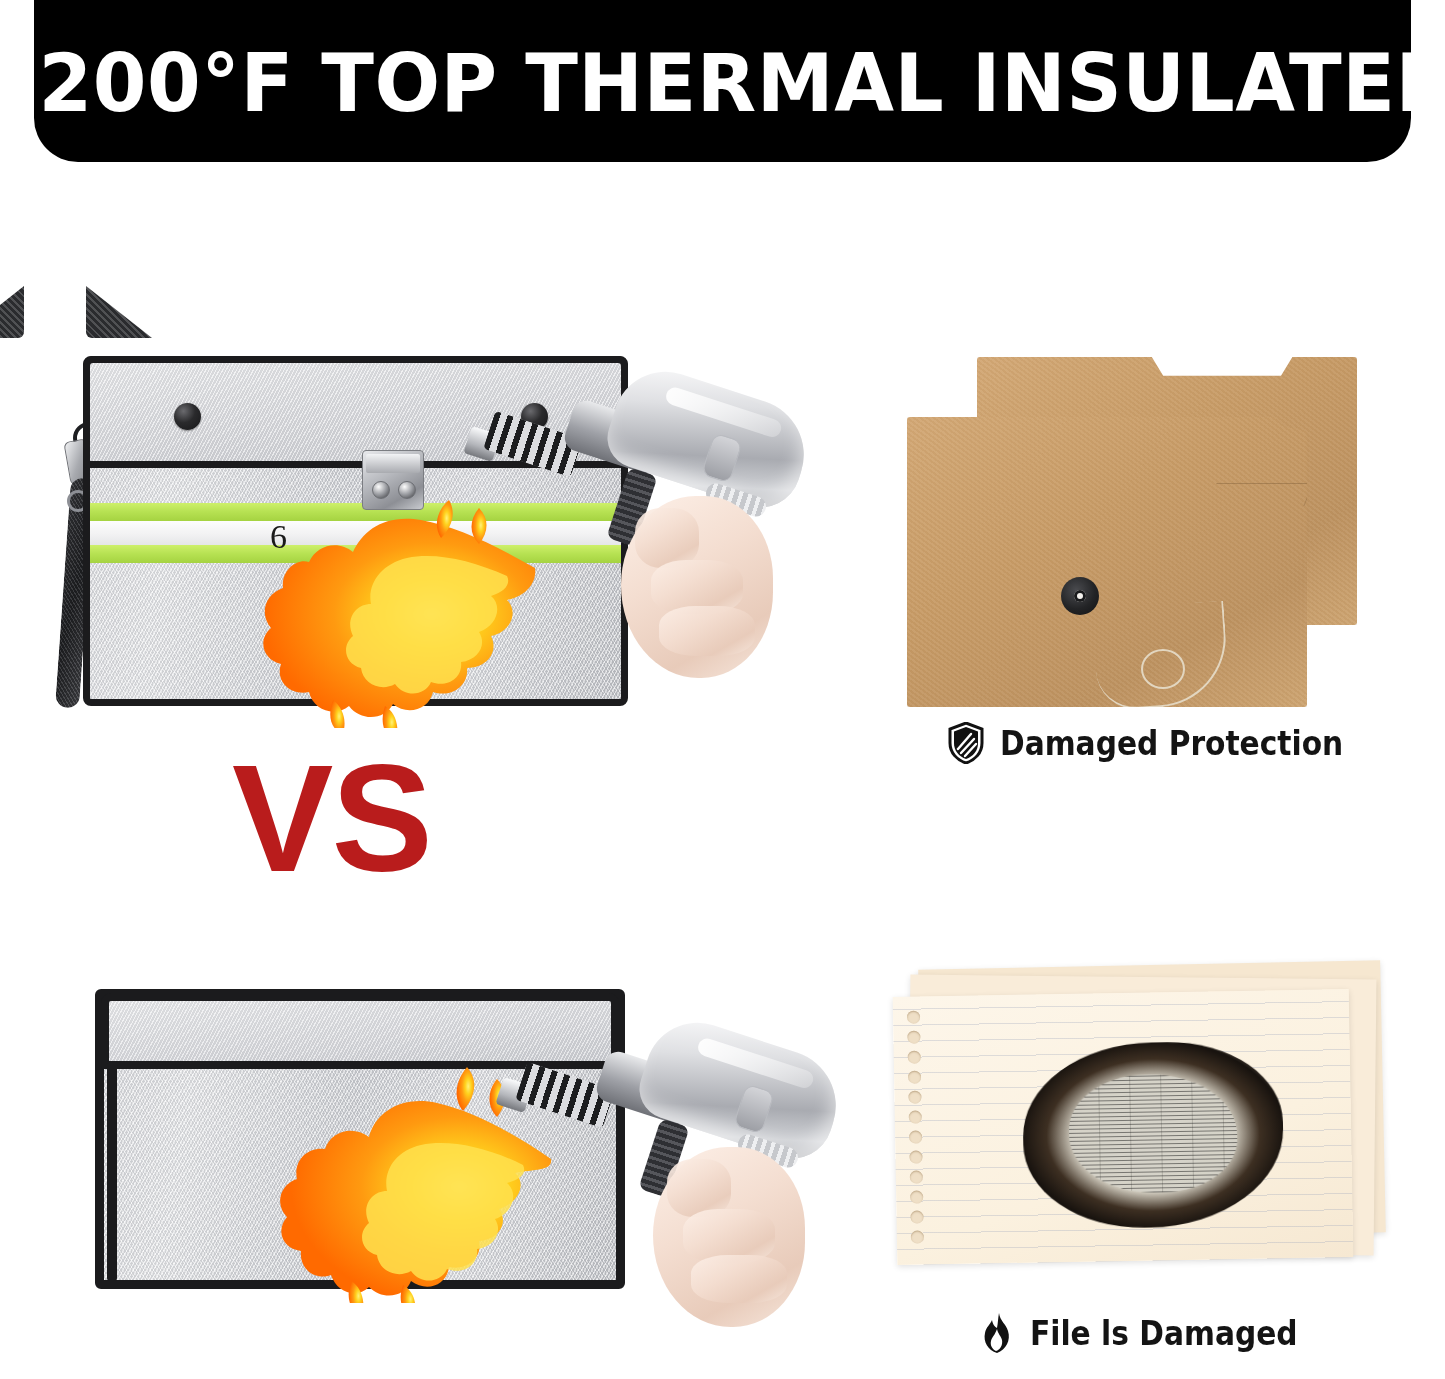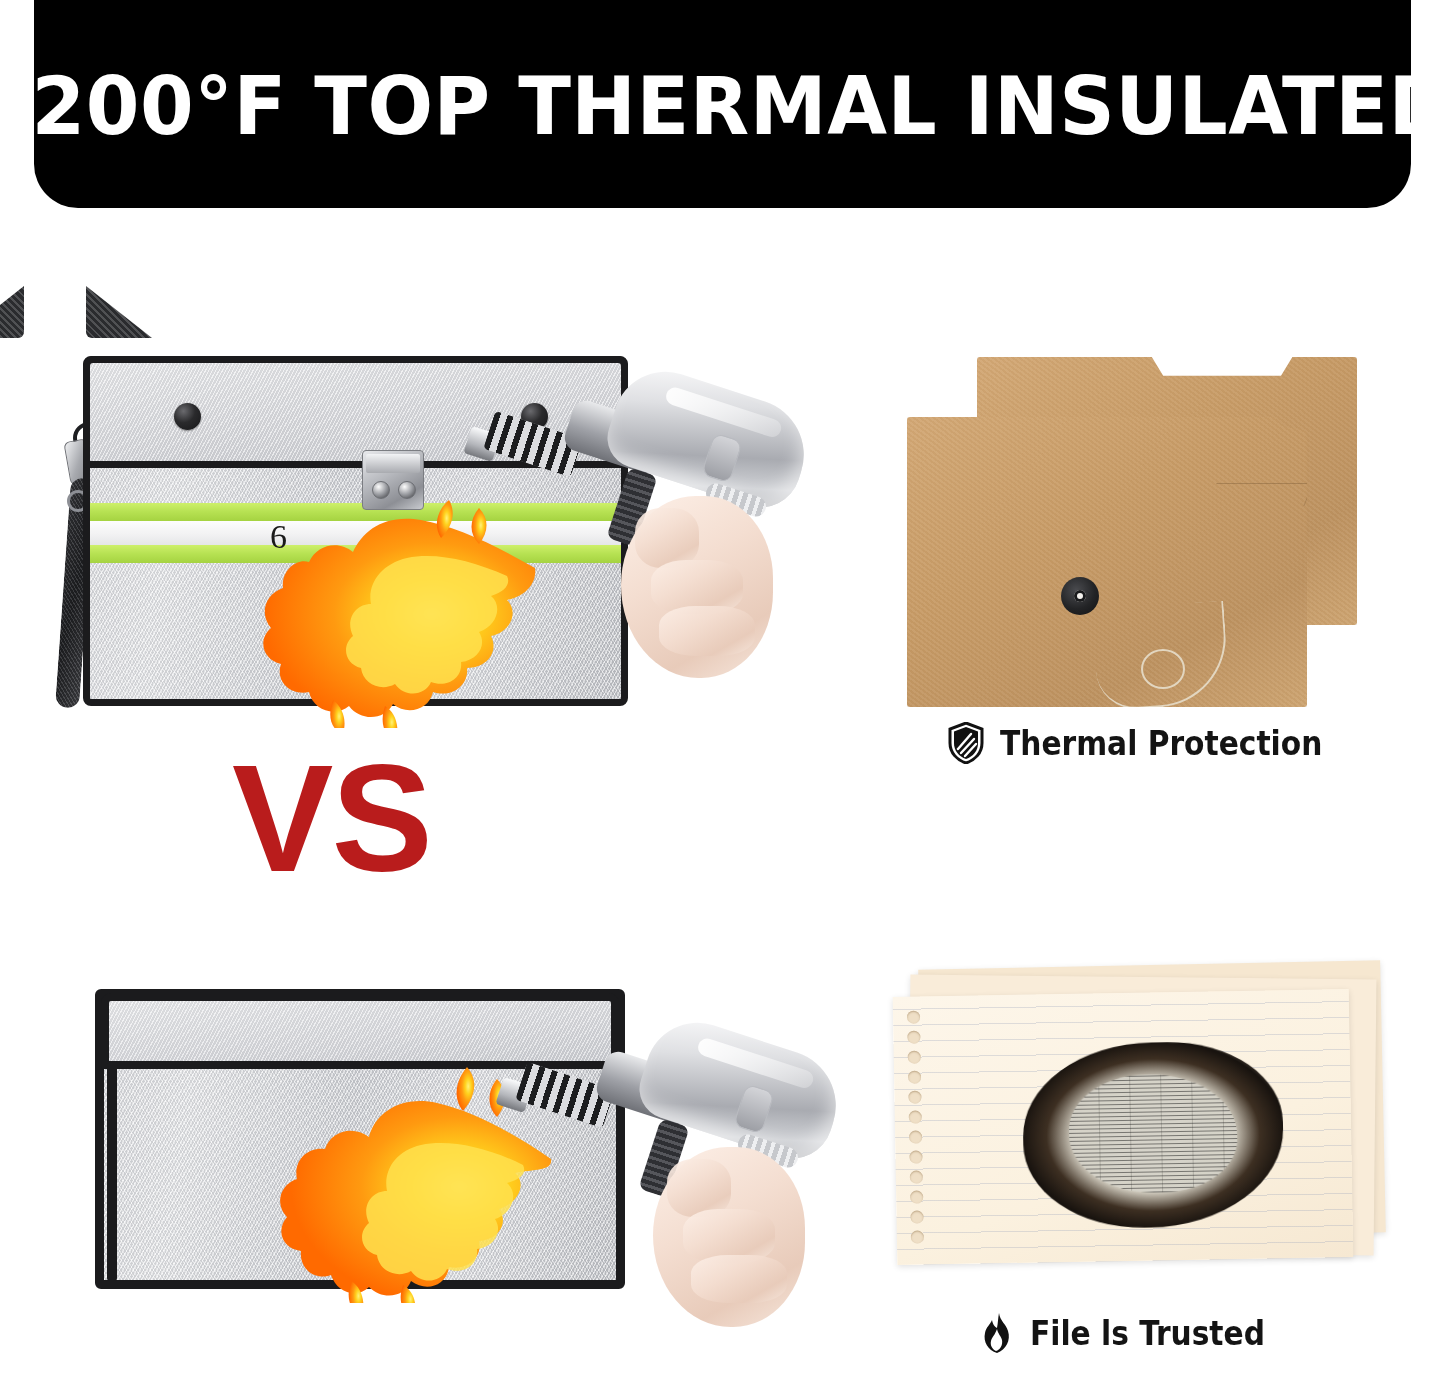--- a/index.html
+++ b/index.html
@@ -5,24 +5,24 @@
   html,body{margin:0;padding:0;background:#fff;}
   body{
     font-family:"Liberation Sans", sans-serif;
     width:1445px;height:1379px;
     position:relative;overflow:hidden;
   }
   .page{position:relative;width:1445px;height:1379px;background:#ffffff;}
 
   
   .banner{
-    position:absolute;left:34px;top:0;width:1377px;height:208px;
+    position:absolute;left:34px;top:0;width:1377px;height:162px;
     background:#000000;
     border-bottom-left-radius:44px;border-bottom-right-radius:44px;
-    display:flex;align-items:center;justify-content:flex-end;
+    display:flex;align-items:center;justify-content:center;
   }
   .banner-title{
     color:#ffffff;
     font-family:"Liberation Sans Narrow","DejaVu Sans Condensed","Liberation Sans",sans-serif;
     font-weight:bold;
     font-size:81px;
     letter-spacing:0.5px;
     transform:scaleX(1.06);
     white-space:nowrap;
     line-height:1;
@@ -412,21 +412,21 @@
       <svg class="icon-svg" width="36" height="42" viewBox="0 0 36 42" aria-hidden="true">
         <path d="M18 1 L34 7 V21 C34 31 27 38 18 41 C9 38 2 31 2 21 V7 Z" fill="none" stroke="#111111" stroke-width="3"></path>
         <path d="M18 5 L30 9.5 V21 C30 29 25 34.5 18 37 C11 34.5 6 29 6 21 V9.5 Z" fill="#111111"></path>
         <g stroke="#ffffff" stroke-width="2.4" stroke-linecap="round">
           <line x1="10" y1="27" x2="23" y2="12"></line>
           <line x1="13" y1="31" x2="26" y2="17"></line>
           <line x1="17" y1="34" x2="28" y2="22"></line>
         </g>
       </svg>
     </span>
-    <span class="cap-txt">Thermal Protection</span>
+    <span class="cap-txt">Damaged Protection</span>
   </div>
 
 
   <div class="vs">VS</div>
 
   <div class="scene" id="scene-bottom-bag">
 
     <div class="bag">
       <div class="bag-body" id="bb-main"></div>
       <div id="bb-flap"></div>
@@ -505,16 +505,16 @@
 
   <div class="caption" id="cap-damaged">
     <span>
       <svg class="icon-svg" width="34" height="42" viewBox="0 0 34 42" aria-hidden="true">
         <path d="M19 1 C20 9 26 12 28 19 C31 28 26 38 17 41 C8 38 3 30 5 21
                  C6 15 10 13 12 8 C13 13 15 15 17 16 C18 11 18 6 19 1 Z" fill="#111111"></path>
         <path d="M17 17 C18 22 21 24 22 28 C23 33 20 38 16 39 C12 37 10 33 11 29
                  C12 25 15 23 17 17 Z" fill="#ffffff"></path>
       </svg>
     </span>
-    <span class="cap-txt">File ls Trusted</span>
+    <span class="cap-txt">File ls Damaged</span>
   </div>
 
 </div>
 
 </body></html>

